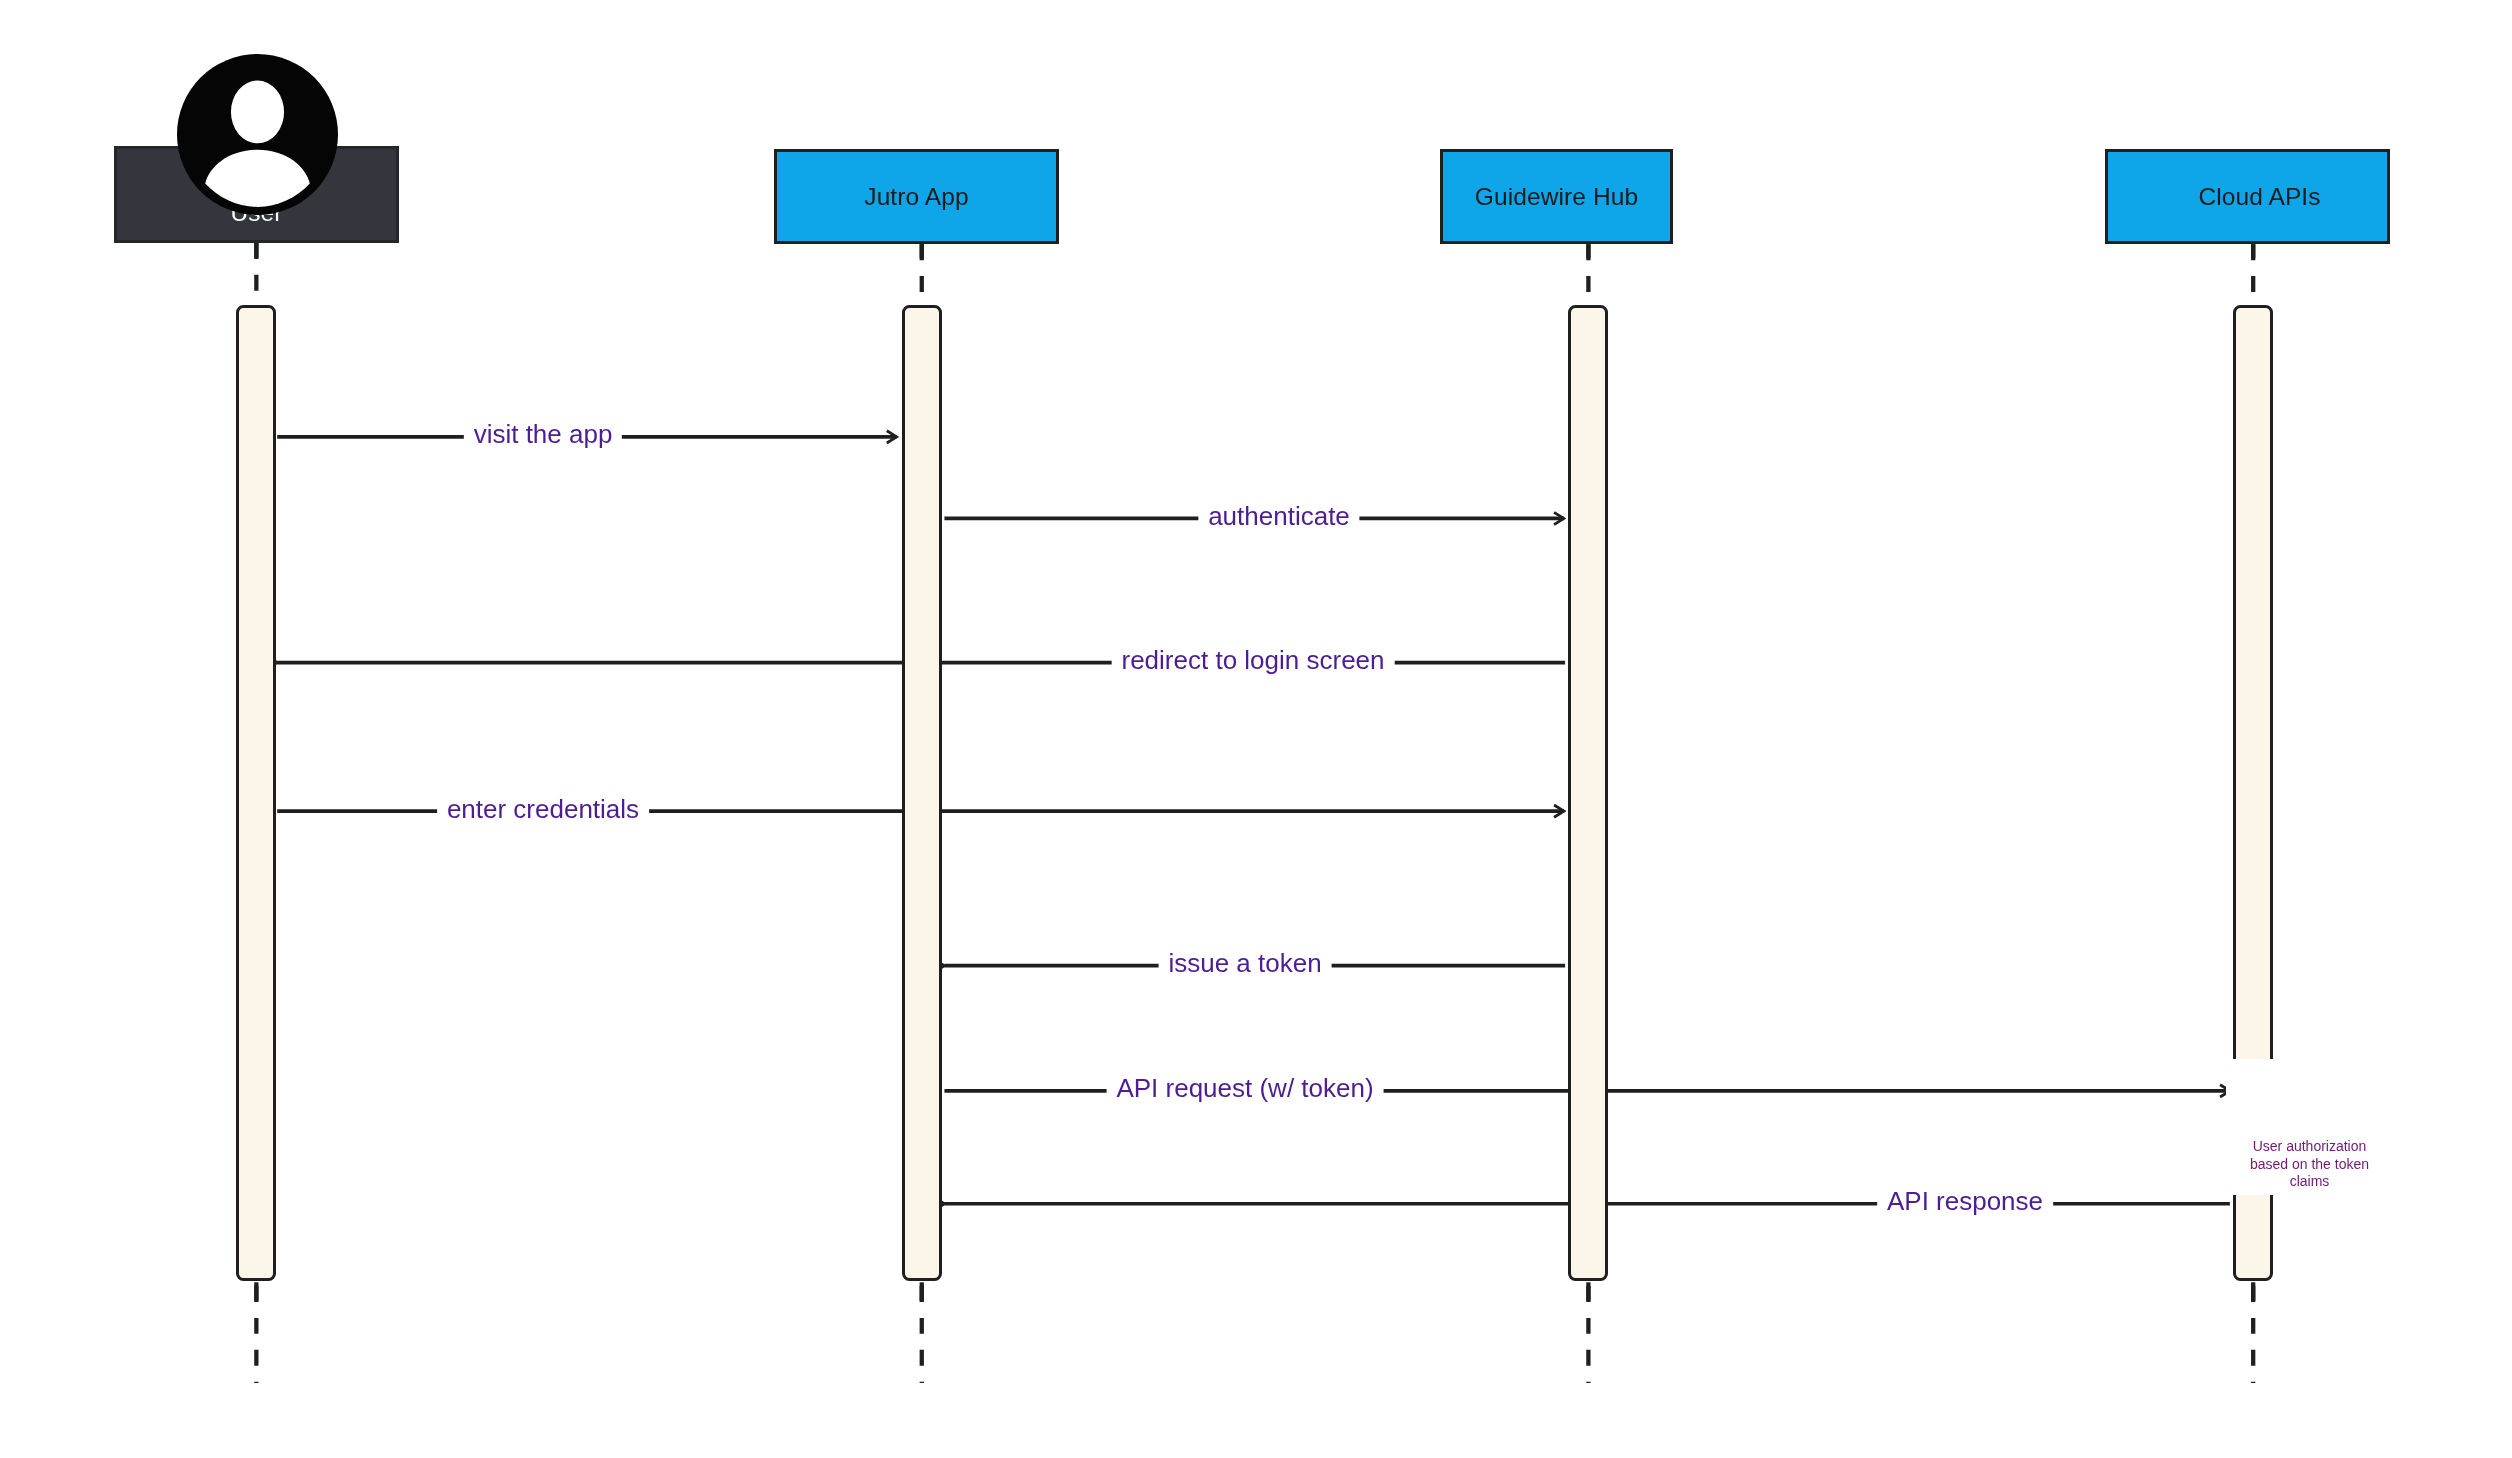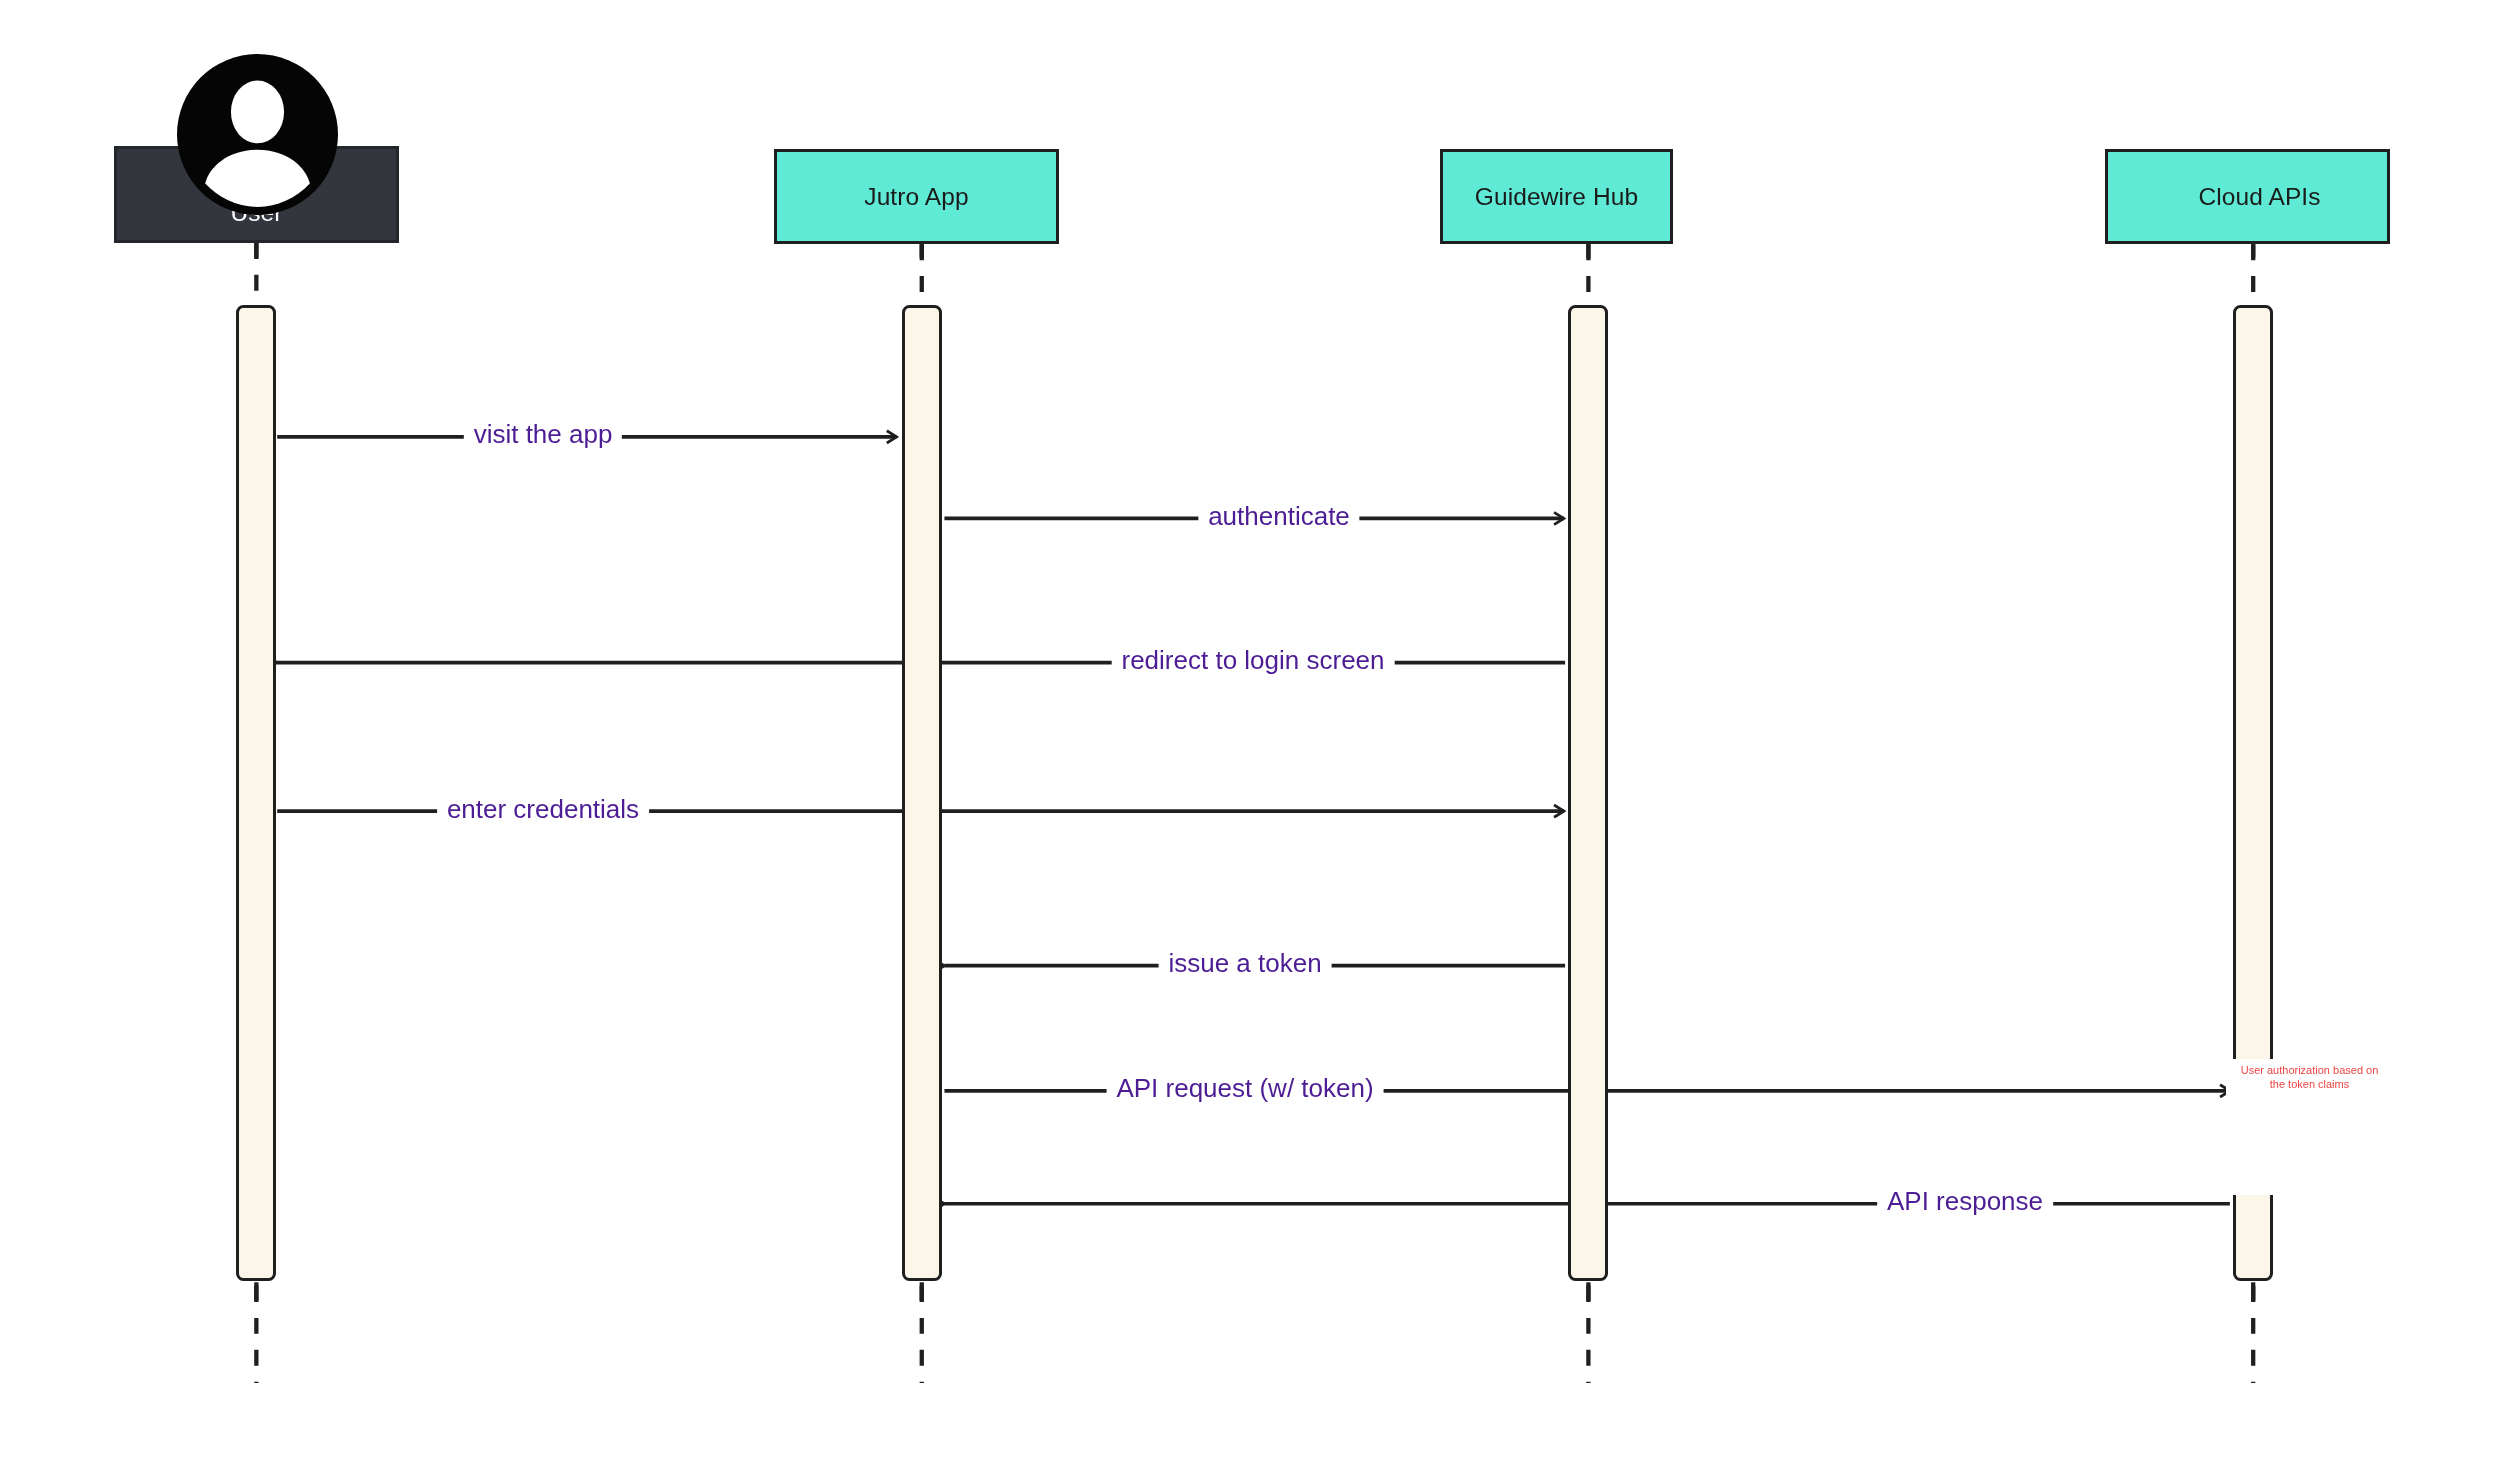--- a/index.html
+++ b/index.html
@@ -41,21 +41,21 @@
     z-index: 6;
   }
   .participant-box.actor-box {
     background: #33373d;
     color: #ffffff;
     border-color: #23262b;
     align-items: flex-end;
     padding-bottom: 13.5px;
   }
   .participant-box.service-box {
-    background: #5eead4;
+    background: #0ea5e9;
     color: #1b1b1b;
   }
 
   
   .actor-avatar {
     position: absolute;
     z-index: 7;
     pointer-events: none;
   }
 
@@ -80,26 +80,26 @@
     white-space: nowrap;
     z-index: 9;
     line-height: 1.15;
   }
 
   
   .note-box {
     position: absolute;
     box-sizing: border-box;
     background: #ffffff;
-    color: #ef4444;
-    font-size: 11px;
+    color: #701a75;
+    font-size: 14px;
     line-height: 1.28;
     text-align: center;
     display: flex;
-    align-items: flex-start;
+    align-items: flex-end;
     justify-content: center;
     padding: 3.7px 6.1px;
     z-index: 10;
   }
 </style>
 </head>
 <body>
 
 <div id="diagram-root">
 

